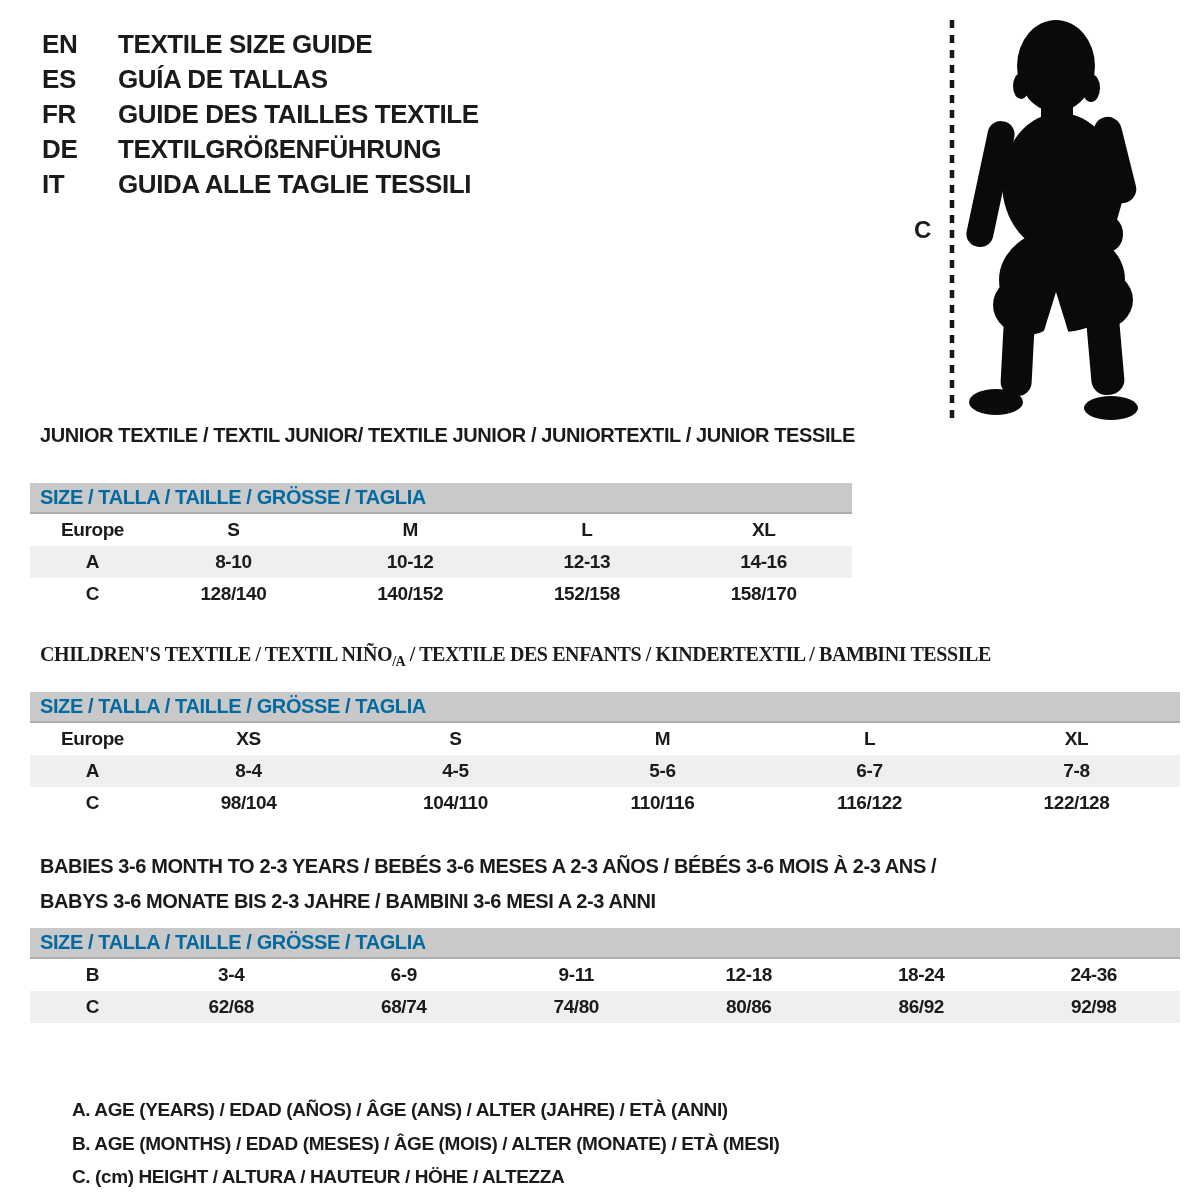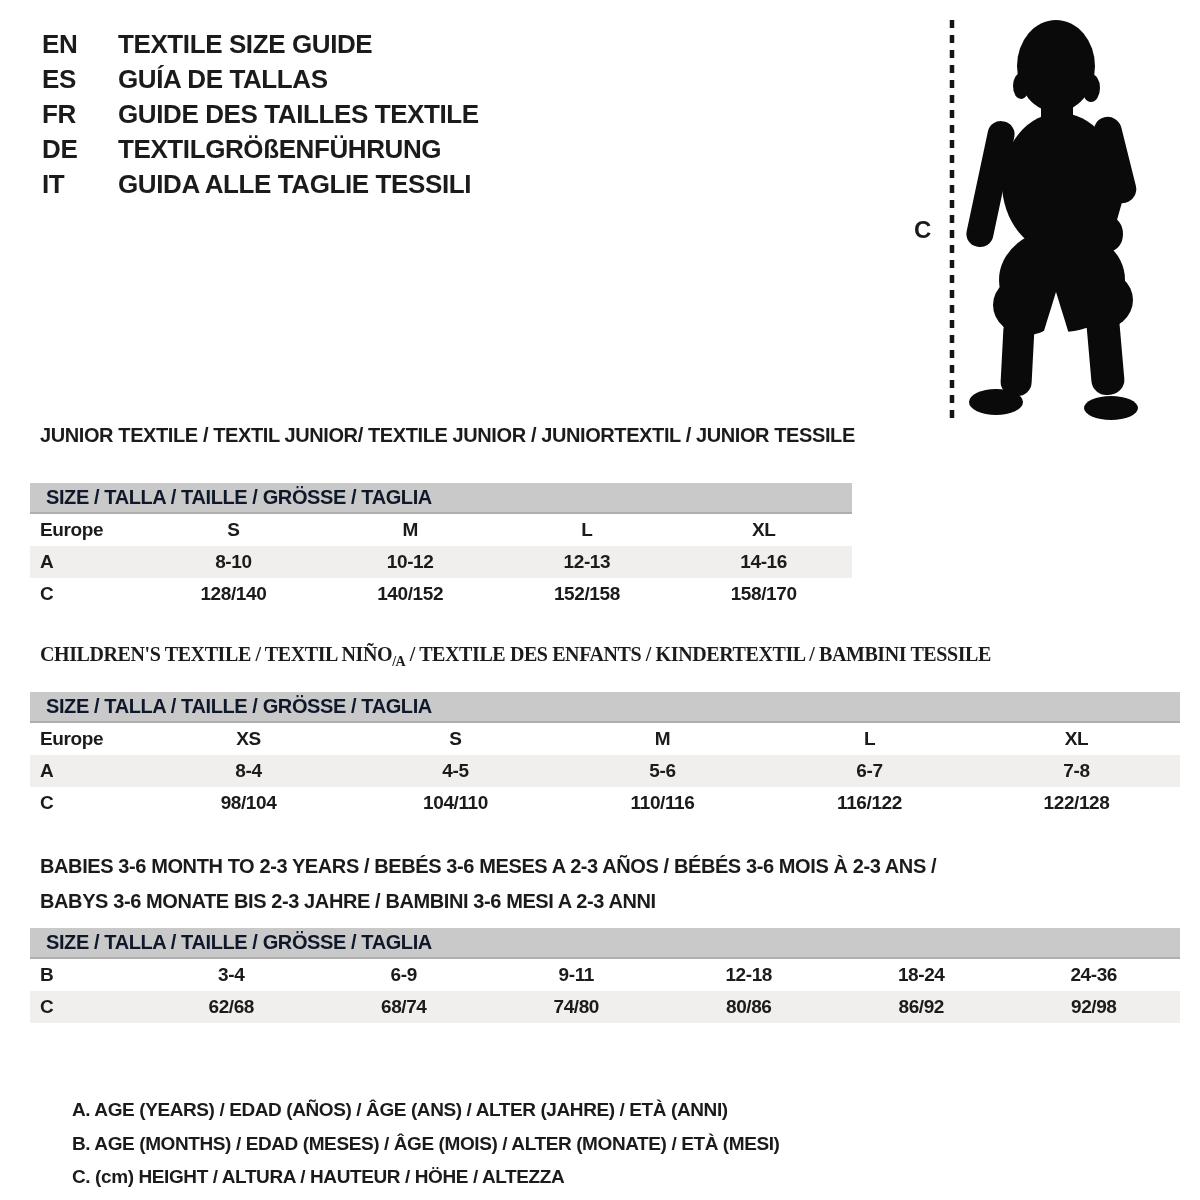--- a/index.html
+++ b/index.html
@@ -29,28 +29,28 @@
   
   table.size-table {
     position:absolute; left:30px; border-collapse:collapse; table-layout:fixed;
   }
   table.t-junior { top:483px; width:822px; }
   table.t-children { top:692px; width:1150px; }
   table.t-babies { top:928px; width:1150px; }
   col.c-label { width:115px; }
   .size-table thead th {
     background:#c9c9c9; border-bottom:2px solid #aeaeae;
-    height:29px; font-size:20px; text-align:left; padding:0 0 0 16px;
-    font-weight:700; color:#0f172a; white-space:nowrap;
+    height:29px; font-size:20px; text-align:left; padding:0 0 0 10px;
+    font-weight:700; color:#0369a1; white-space:nowrap;
   }
   .size-table td {
     height:32px; font-size:19px; text-align:center; vertical-align:middle;
     padding:0; white-space:nowrap;
   }
-  .size-table td.rowlabel { text-align:left; padding-left:10px; }
+  .size-table td.rowlabel { text-align:center; padding-left:10px; }
   .size-table tbody tr:nth-child(even) { background:#f0efee; }
 
   
   .legend { position:absolute; left:40px; top:1099px; font-size:19px;margin-left:32px; }
   .legend-line { height:33.5px; white-space:nowrap; }
 </style>
 </head>
 <body>
 
 <div class="canvas">

